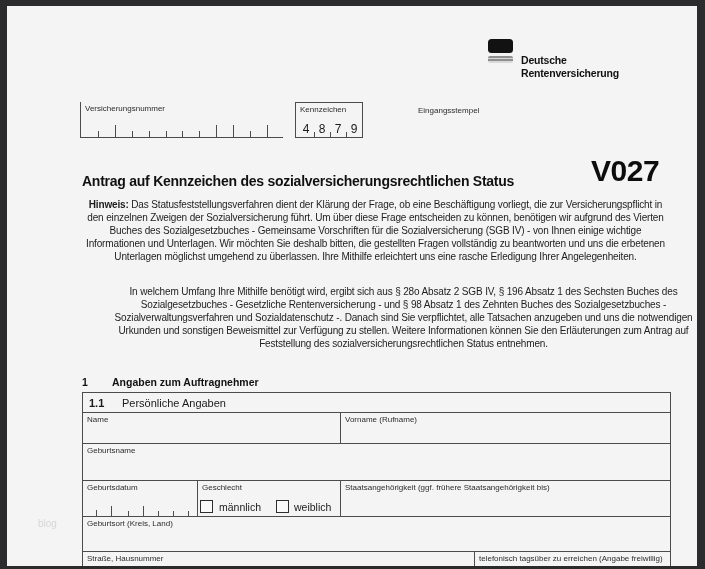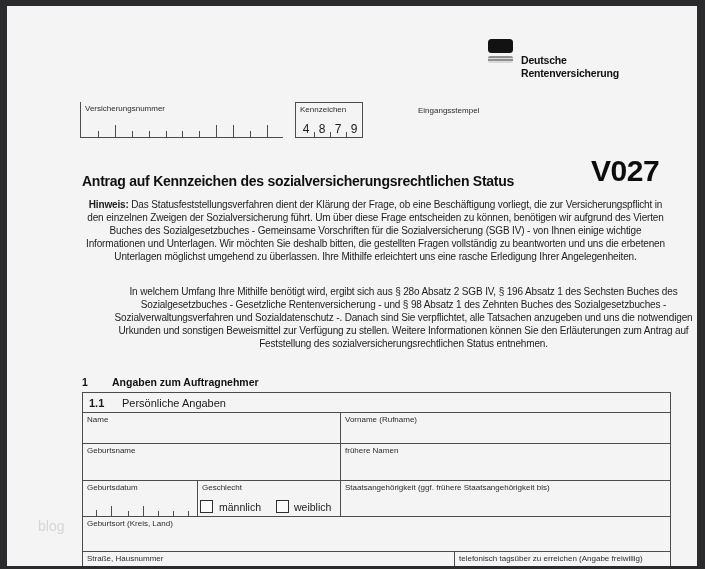--- a/index.html
+++ b/index.html
@@ -2,21 +2,21 @@
 <html><head>
 <meta charset="utf-8">
 <style>
   * { box-sizing: border-box; margin: 0; padding: 0; }
   html,body { width:705px; height:569px; overflow:hidden; }
   body { background:#2b2b2d; position:relative; font-family:"Liberation Sans","DejaVu Sans",sans-serif; color:#1a1a1a; }
   .page { position:absolute; left:7px; top:6px; width:690px; height:560px; background:#f4f4f4; overflow:hidden; }
   .abs { position:absolute; }
 
   
-  .watermark { left:31px; top:512px; font-size:14px; color:#d6d6d6; }
+  .watermark { left:31px; top:512px; font-size:10px; color:#d6d6d6; }
 
   
   .logo-mark { left:481px; top:33px; width:25px; height:14px; background:#121212; border-radius:3.5px; }
   .logo-bar  { left:481px; top:50px; width:25px; height:7px; border-radius:2px;
                background:repeating-linear-gradient(180deg,#8f8f8f 0 1.6px,#d9d9d9 1.6px 3.4px); }
   .brand-text { left:514px; top:48px; font-size:10.5px; font-weight:700; line-height:12.5px; letter-spacing:-0.2px; color:#111; }
 
   
   .vsnr { left:73px; top:96px; width:203px; height:36px; border-left:1.2px solid #4c4c4c; border-bottom:1.2px solid #4c4c4c; }
   .fld-label { font-size:8px; color:#2c2c2c; white-space:nowrap; }
@@ -45,21 +45,21 @@
   .sec-heading .num { display:inline-block; width:30px; }
 
   .subhdr { left:75px; top:386px; width:589px; height:21px; border:1.2px solid #4c4c4c; font-size:11px; }
   .subhdr .num { position:absolute; left:6px; top:4px; font-weight:700; }
   .subhdr .t   { position:absolute; left:30px; top:4px;margin-left:9px; }
 
   
   .tbl { left:75px; top:407px; width:589px; border-left:1.2px solid #4c4c4c; border-right:1.2px solid #4c4c4c; }
   .row { display:flex; border-bottom:1px solid #4c4c4c; position:relative; }
   .r1 { height:31px; } .r2 { height:37px; } .r3 { height:36px; } .r4 { height:35px; }
-  .r5 { height:15px; border-bottom:none; }
+  .r5 { height:15px; border-bottom:none;gap:20px; }
   .cell { position:relative; padding:2px 2px 0 4px; font-size:8px; color:#262626; }
   .cell + .cell { border-left:1px solid #4c4c4c; }
   .flex { flex:1; }
   .w-name { width:257px; } .w-gd { width:114px; } .w-gs { width:143px; } .w-str { width:371px; }
 
   .cb { position:absolute; top:19px; width:13px; height:13px; border:1px solid #2e2e2e; background:#fafafa; }
   .cb-label { position:absolute; top:20px; font-size:10.5px; color:#1a1a1a; }
 </style>
 </head>
 <body>
@@ -125,23 +125,20 @@
       </div>
       <div class="cell flex">
         <span class="fld-label">Vorname (Rufname)</span>
       </div>
     </div>
 
     <div class="row r2">
       <div class="cell w-name">
         <span class="fld-label">Geburtsname</span>
       </div>
-      <div class="cell flex">
-        <span class="fld-label">frühere Namen</span>
-      </div>
     </div>
 
     <div class="row r3">
       <div class="cell w-gd">
         <span class="fld-label">Geburtsdatum</span>
         <div class="tick s" style="left:13px"></div>
         <div class="tick t" style="left:28px;height:10px"></div>
         <div class="tick s" style="left:45px;height:5px"></div>
         <div class="tick t" style="left:60px;height:10px"></div>
         <div class="tick s" style="left:75px;height:5px"></div>

